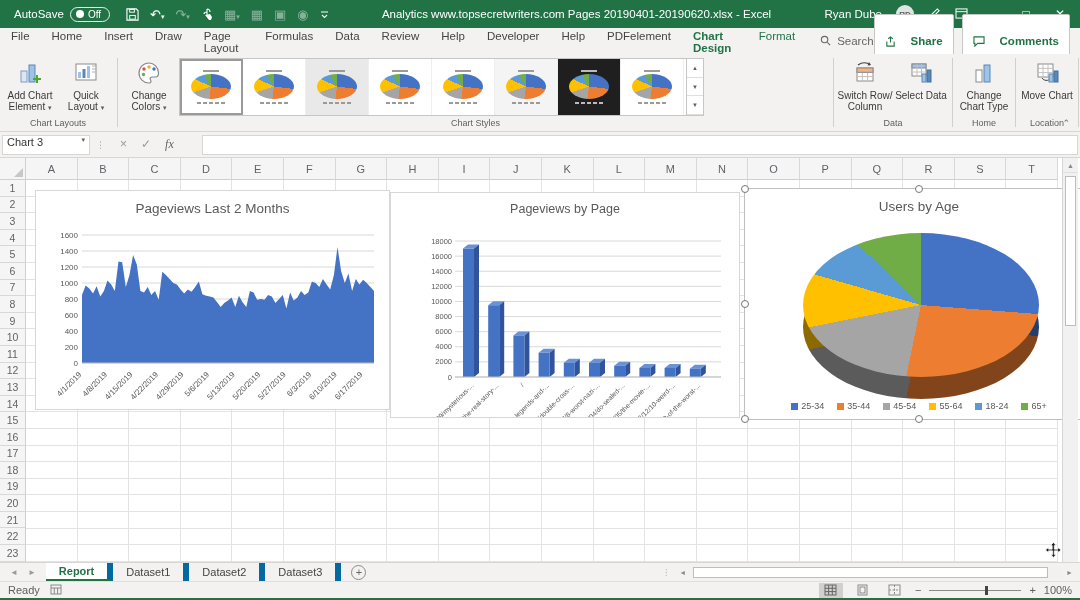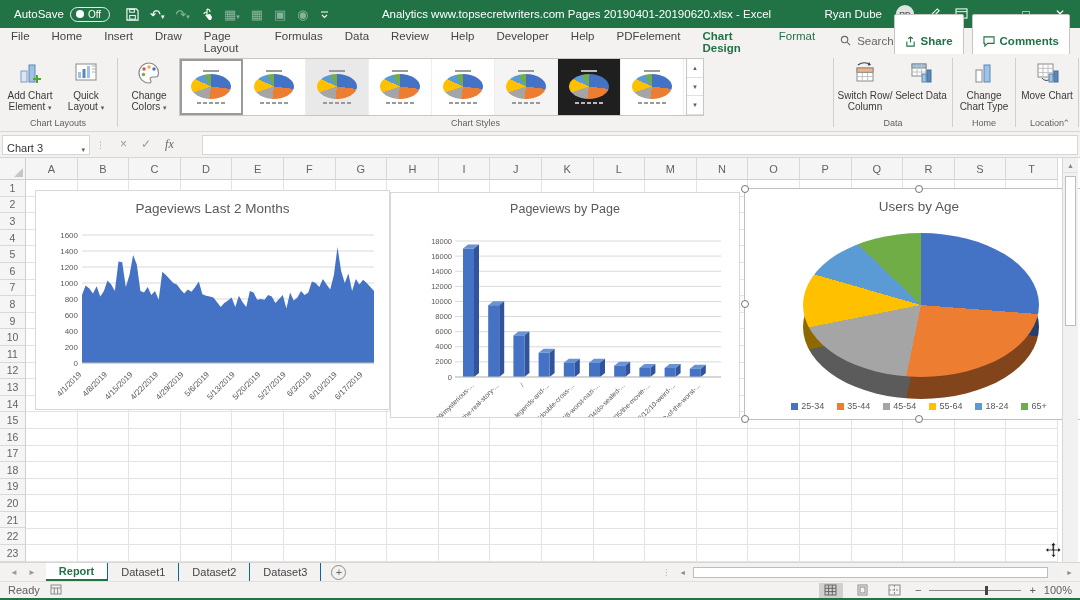--- a/index.html
+++ b/index.html
@@ -25,21 +25,21 @@
   .winbtn { font-size:12px; width:20px; text-align:center; }
 
   
   .tabrow { position:absolute; left:0; top:28px; width:1080px; height:26px;
     background:#f3f2f1; display:flex; align-items:center; font-size:11.5px; color:#444; }
   .rtab { padding:5px 11px 4px; cursor:default; }
   .rtab.ctx { color:#217346; }
   .rtab.active { color:#217346; font-weight:bold; border-bottom:3px solid #217346; padding-bottom:1px; }
   .search { display:flex; align-items:center; gap:6px; color:#666; margin-left:14px; }
   .tabrow-right { margin-left:auto; display:flex; gap:8px; margin-right:10px; }
-  .pillbtn { display:flex; align-items:center; gap:5px; border:1px solid #c8c6c4;
+  .pillbtn { display:flex; align-items:center; gap:15px; border:1px solid #c8c6c4;
     background:#fff; border-radius:2px; padding:20px 10px; color:#217346; font-size:11.5px; font-weight:bold; }
 
   
   .ribbon { position:absolute; left:0; top:54px; width:1080px; height:78px;
     background:#f3f2f1; border-bottom:1px solid #d8d6d4; display:flex; }
   .rgroup { display:flex; flex-direction:column; padding:3px 2px 0; }
   .rgsep { width:1px; background:#d2d0ce; margin:4px 1px; }
   .rbuttons { flex:1; display:flex; align-items:flex-start; }
   .glabel { height:15px; text-align:center; font-size:9px; color:#605e5c; line-height:14px; }
   .bigbtn { width:56px; display:flex; flex-direction:column; align-items:center;
@@ -59,21 +59,21 @@
   .gal-scroll { width:17px; height:58px; border:1px solid #c8c6c4; border-left:none;
     background:#fff; display:flex; flex-direction:column; }
   .gal-scroll div { flex:1; display:flex; align-items:center; justify-content:center;
     font-size:6px; color:#605e5c; border-bottom:1px solid #e1dfdd; }
   .ribbon-collapse { position:absolute; right:10px; bottom:3px; font-size:9px; color:#605e5c; }
 
   
   .formulabar { position:absolute; left:0; top:132px; width:1080px; height:26px;
     background:#f3f2f1; border-bottom:1px solid #d8d6d4; display:flex; align-items:center; }
   .namebox { width:88px; height:20px; margin-left:2px; background:#fff; border:1px solid #d8d6d4;
-    font-size:11px; color:#333; display:flex; align-items:flex-end; padding:0 4px; }
+    font-size:11px; color:#333; display:flex; align-items:flex-start; padding:0 4px; }
   .namebox .nb-text { flex:1; }
   .fb-dots { color:#a0a0a0; font-size:9px; margin:0 6px; letter-spacing:1px; }
   .fb-icons { display:flex; gap:14px; color:#9a9a9a; font-size:12px; width:90px; padding-left:8px; }
   .fx { font-style:italic; font-family:"Liberation Serif", serif; color:#666; }
   .fb-input { flex:1; height:20px; background:#fff; border:1px solid #d8d6d4; margin-right:2px; }
 
   
   .sheet { position:absolute; left:0; top:158px; width:1080px; height:404px;
     background:#fff; overflow:hidden; }
   .corner { position:absolute; left:0; top:0; width:26px; height:22px; background:#f5f5f5;
@@ -113,21 +113,21 @@
     font-size:7px; color:#8a8a8a; border-bottom:1px solid #e0e0e0; }
   .scroll-v .thumb-v { position:absolute; left:2px; top:18px; width:11px; height:150px;
     background:#fff; border:1px solid #bdbdbd; }
   .cursor-move { position:absolute; z-index:60; }
 
   
   .tabsbar { position:absolute; left:0; top:562px; width:1080px; height:19px;
     background:#f3f2f1; border-top:1px solid #d8d6d4; display:flex; align-items:stretch; font-size:11px; }
   .tnav { display:flex; align-items:center; gap:10px; padding:0 10px; color:#9a9a9a; font-size:8px; }
   .stab { display:flex; align-items:center; padding:0 13px; color:#444;
-    border-right:1px solid #0369a1; }
+    border-right:6px solid #0369a1; }
   .stab.active { background:#fff; color:#217346; font-weight:bold;
     border-bottom:2px solid #217346; }
   .newsheet { width:15px; height:15px; border:1px solid #8a8a8a; border-radius:50%;
     color:#666; font-size:11px; line-height:13px; text-align:center; align-self:center; margin-left:10px; }
   .hscroll { margin-left:auto; display:flex; align-items:center; gap:2px; padding-right:4px; }
   .hs-split { color:#a0a0a0; font-size:8px; letter-spacing:0; margin-right:4px; }
   .hs-arr { font-size:7px; color:#8a8a8a; padding:0 3px; }
   .hs-track { width:370px; height:11px; background:#f1f1f1; position:relative; }
   .hs-thumb { position:absolute; left:2px; top:0; width:355px; height:11px;
     background:#fff; border:1px solid #bdbdbd; }

